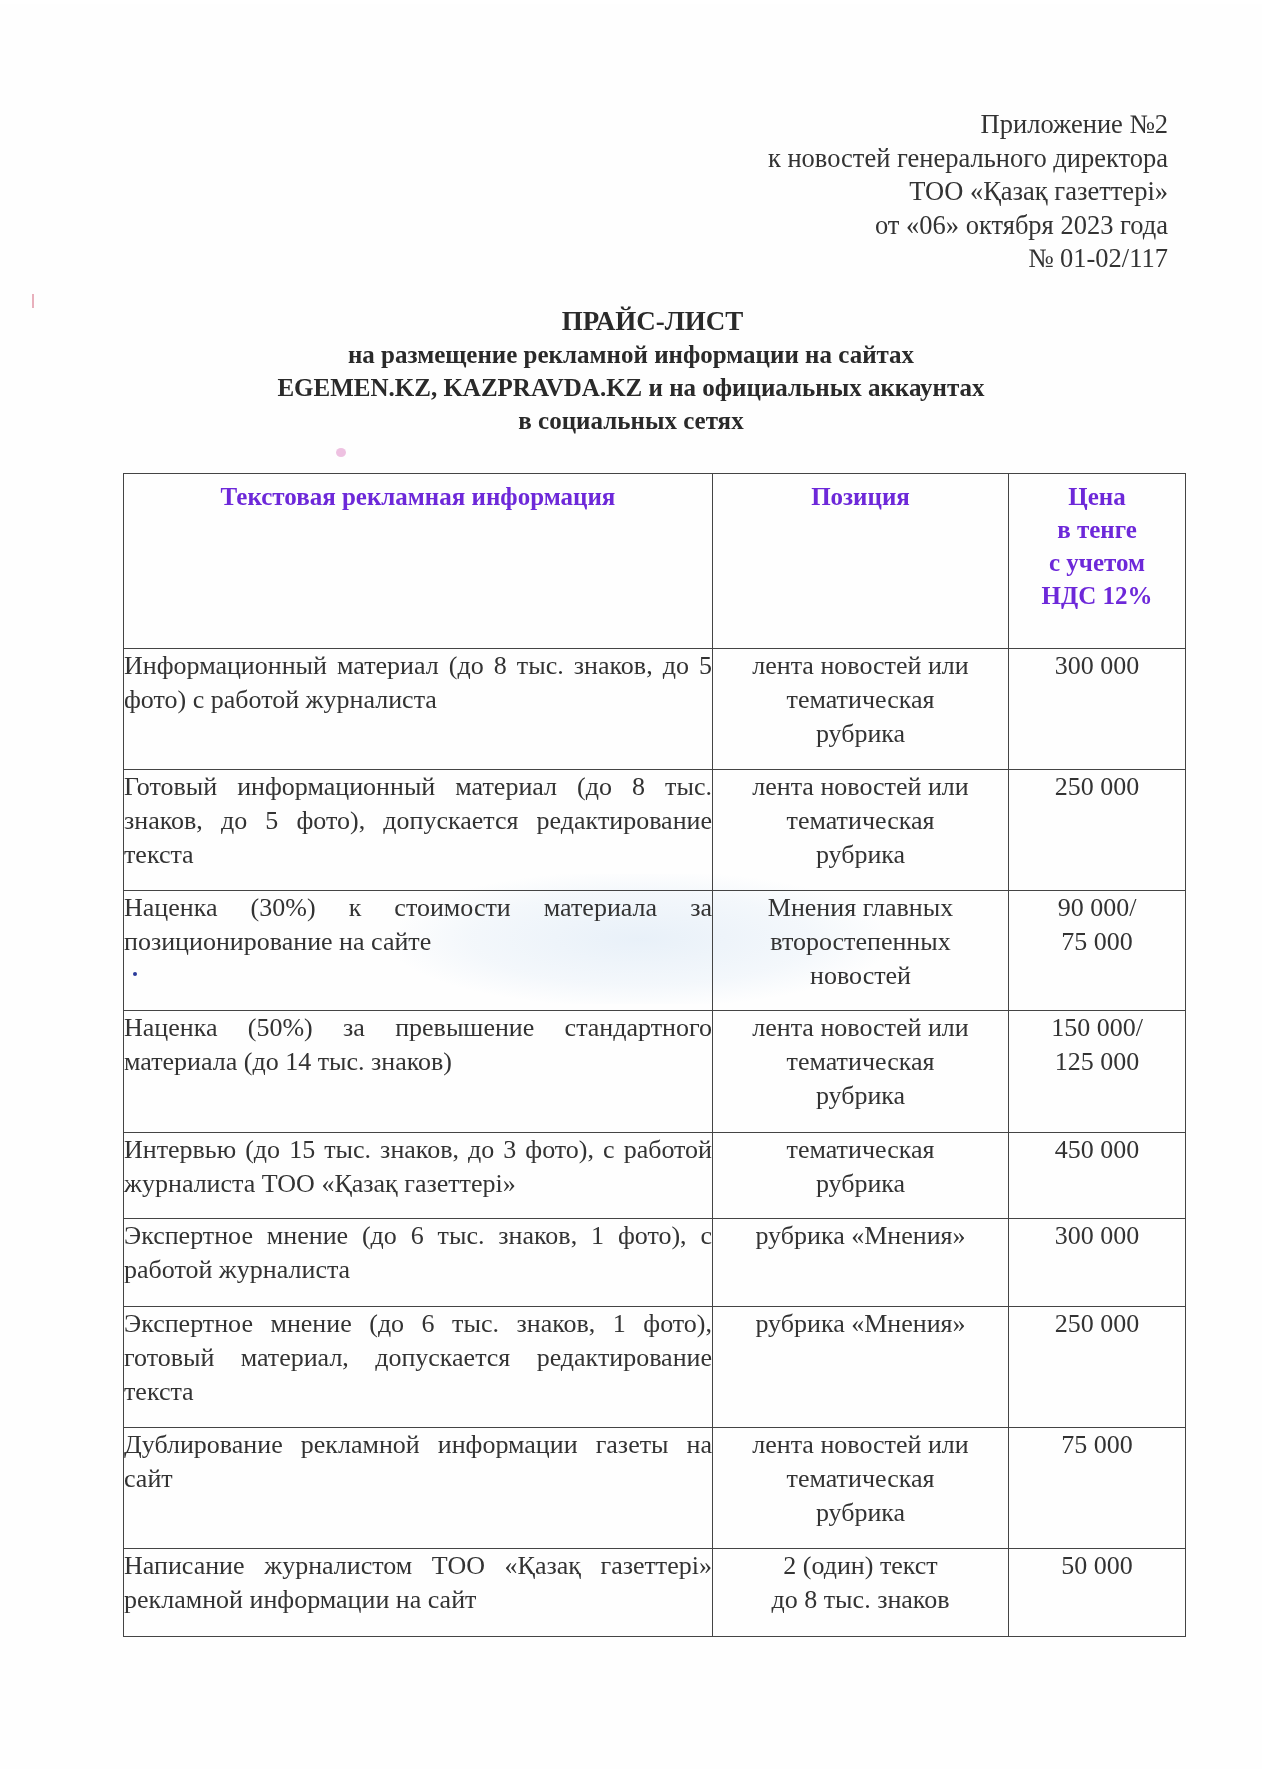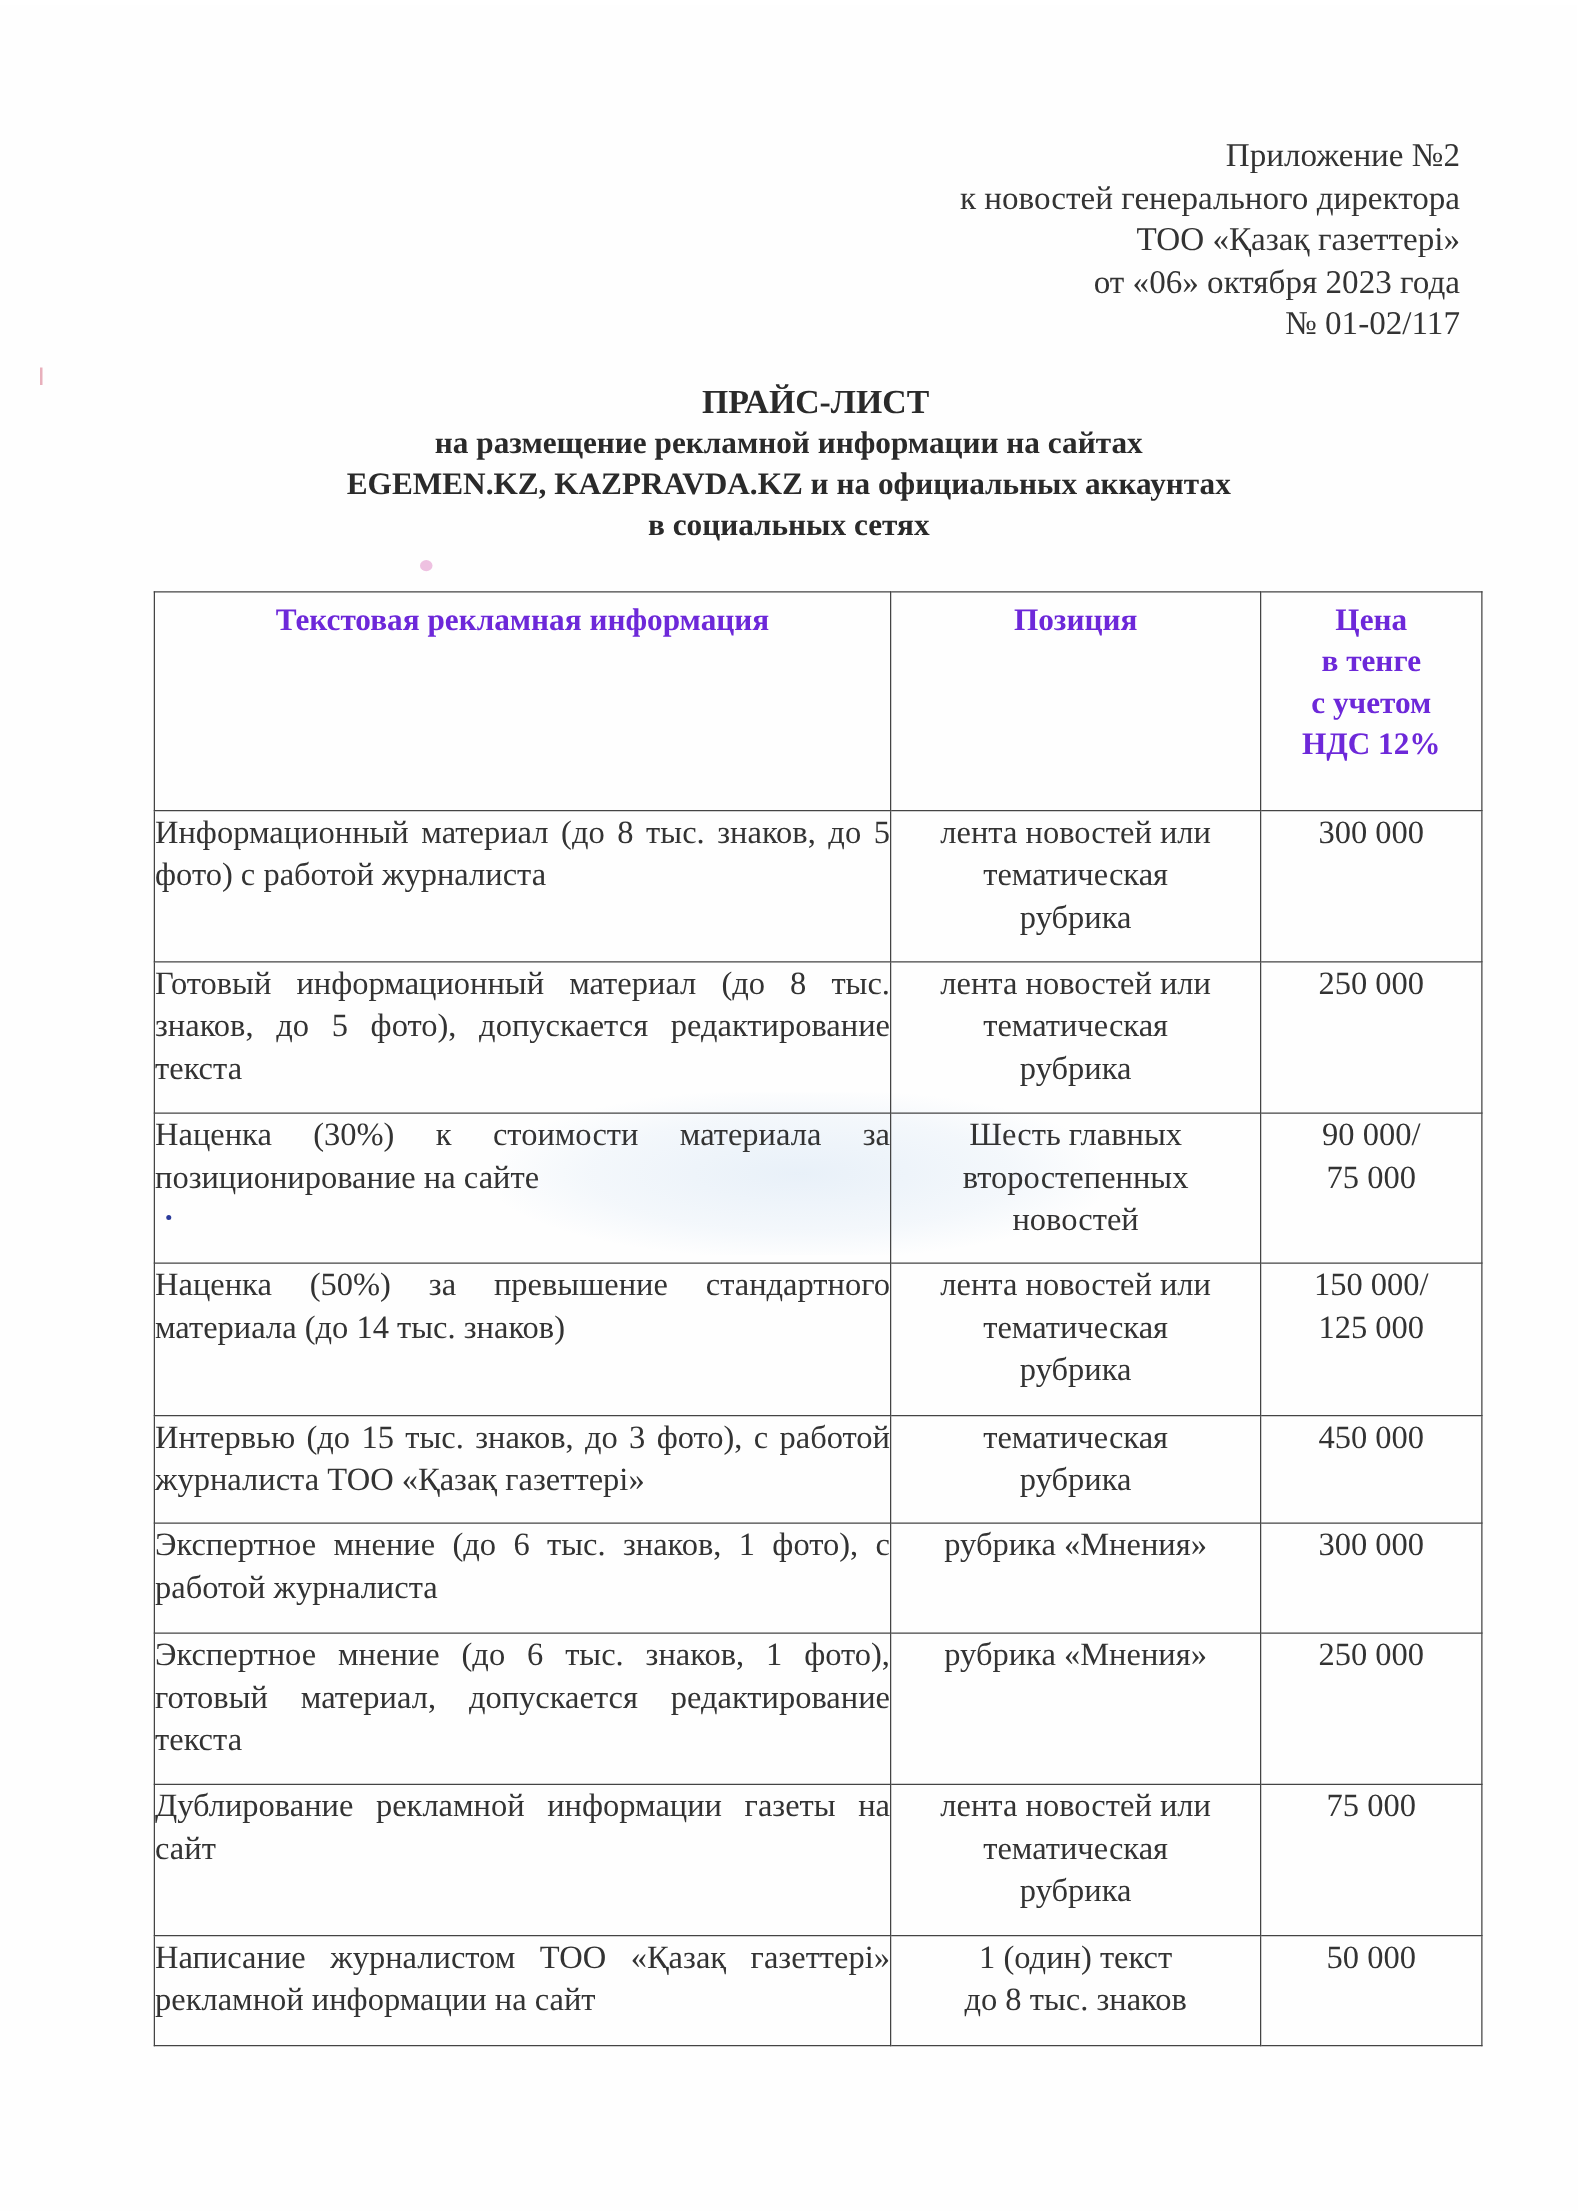--- a/index.html
+++ b/index.html
@@ -183,21 +183,21 @@
             <div>тематическая</div>
             <div>рубрика</div>
           </td>
           <td class="val">
             <div>250 000</div>
           </td>
         </tr>
         <tr style="height: 120px;">
           <td class="desc">Наценка (30%) к стоимости материала за позиционирование на сайте</td>
           <td class="pos">
-            <div>Шесть главных</div>
+            <div>Мнения главных</div>
             <div>второстепенных</div>
             <div>новостей</div>
           </td>
           <td class="val">
             <div>90 000/</div>
             <div>75 000</div>
           </td>
         </tr>
         <tr style="height: 122px;">
           <td class="desc">Наценка (50%) за превышение стандартного материала (до 14 тыс.  знаков)</td>
@@ -246,21 +246,21 @@
             <div>тематическая</div>
             <div>рубрика</div>
           </td>
           <td class="val">
             <div>75 000</div>
           </td>
         </tr>
         <tr style="height: 88px;">
           <td class="desc">Написание журналистом ТОО «Қазақ газеттері» рекламной информации на сайт</td>
           <td class="pos">
-            <div>1 (один) текст</div>
+            <div>2 (один) текст</div>
             <div>до 8 тыс. знаков</div>
           </td>
           <td class="val">
             <div>50 000</div>
           </td>
         </tr>
       </tbody>
   </table>
 
   <div class="blue-dot"></div>

